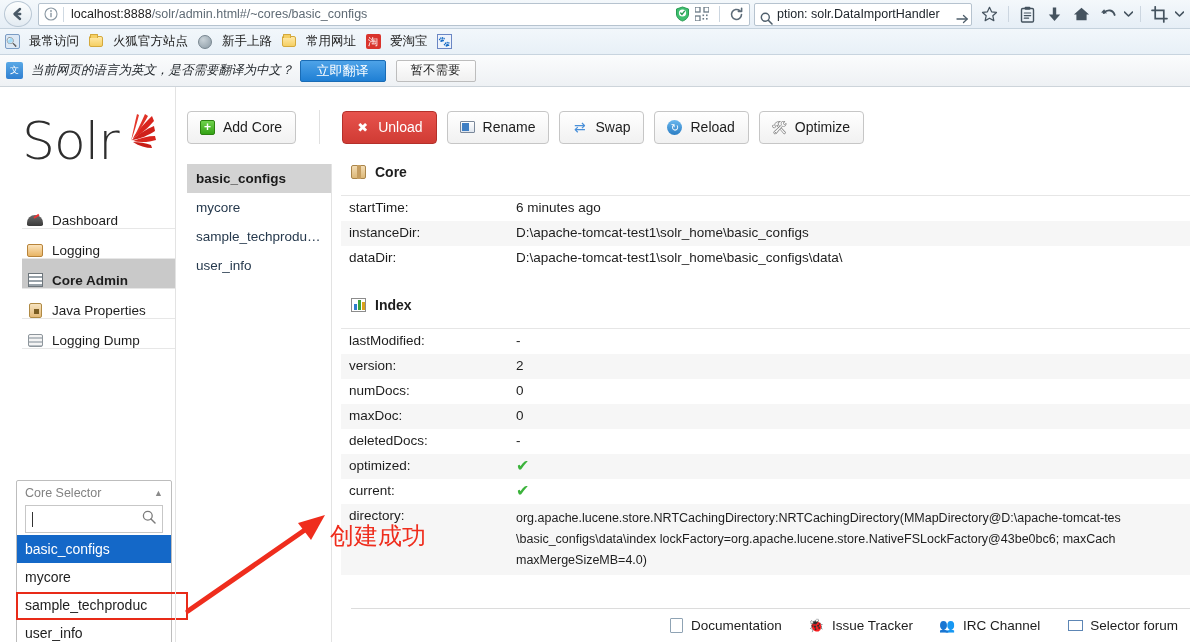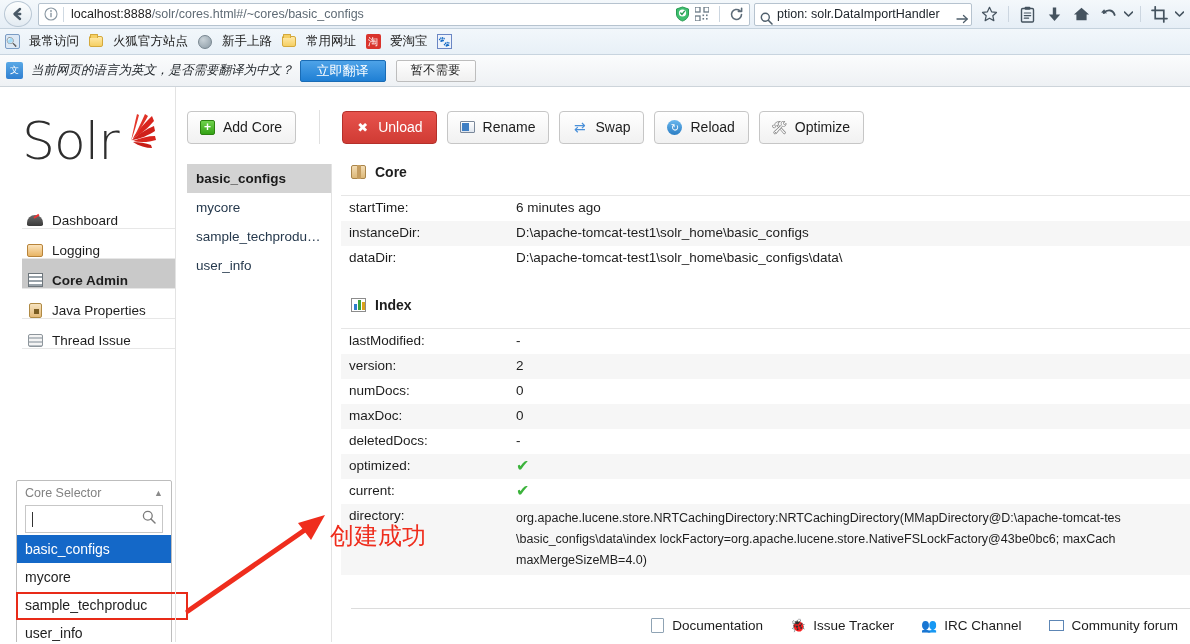--- a/index.html
+++ b/index.html
@@ -337,21 +337,21 @@
     <div id="urlbar">
       <div id="url-info-icon">
         <svg width="14" height="14" viewBox="0 0 14 14" aria-hidden="true">
           <circle cx="7" cy="7" r="6" fill="none" stroke="#8a98a3" stroke-width="1.1"></circle>
           <circle cx="7" cy="4" r="0.9" fill="#8a98a3"></circle>
           <rect x="6.3" y="5.8" width="1.4" height="4.4" fill="#8a98a3"></rect>
         </svg>
       </div>
       <div id="url-divider"></div>
       <div id="url-text">
-        <span class="host">localhost:8888</span><span>/solr/cores.html#/~cores/basic_configs</span>
+        <span class="host">localhost:8888</span><span>/solr/admin.html#/~cores/basic_configs</span>
       </div>
       <div class="url-right-icons">
         <div class="shield">
           <svg width="15" height="16" viewBox="0 0 15 16" aria-hidden="true">
             <path d="M7.5 1 L13.5 3 V8 C13.5 11.5 10.8 14 7.5 15 C4.2 14 1.5 11.5 1.5 8 V3 Z" fill="#3fbf6e" stroke="#2a9b55" stroke-width="1"></path>
             <circle cx="7.5" cy="7" r="3.6" fill="#fff"></circle>
             <path d="M5.7 7 L7 8.4 L9.4 5.4" fill="none" stroke="#2a9b55" stroke-width="1.5" stroke-linecap="round" stroke-linejoin="round"></path>
           </svg>
         </div>
         <div class="qr">
@@ -525,21 +525,21 @@
       <div class="nav-item">
         <span class="ni-ico">
             <span class="ico-java"></span>
           </span>
         <span>Java Properties</span>
       </div>
       <div class="nav-item">
         <span class="ni-ico">
             <span class="ico-thread"></span>
           </span>
-        <span>Thread Issue</span>
+        <span>Logging Dump</span>
       </div>
     </div>
 
     <div id="core-selector">
       <div id="cs-header">
         <span>Core Selector</span>
         <span id="cs-caret">▲</span>
       </div>
       <div id="cs-search">
         <span id="cs-caret-input"></span>
@@ -694,21 +694,21 @@
       <div class="foot-item">
         <span class="fico">
             <span class="ico-irc">👥</span>
           </span>
         <span>IRC Channel</span>
       </div>
       <div class="foot-item">
         <span class="fico">
             <span class="ico-mail"></span>
           </span>
-        <span>Community forum</span>
+        <span>Selector forum</span>
       </div>
     </div>
   </div>
 
   <svg id="annot-arrow" viewBox="0 0 160 115" aria-hidden="true">
     <path d="M8 104 L132 18" stroke="#ef2d1d" stroke-width="5" stroke-linecap="round"></path>
     <path d="M145 8 L118 16 L131 33 Z" fill="#ef2d1d"></path>
   </svg>
   <div id="annot-text">创建成功</div>
 </div>

